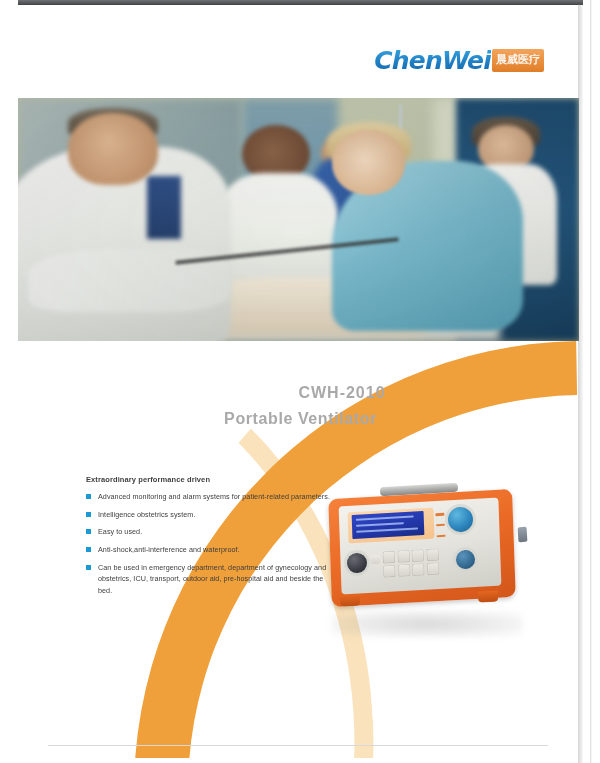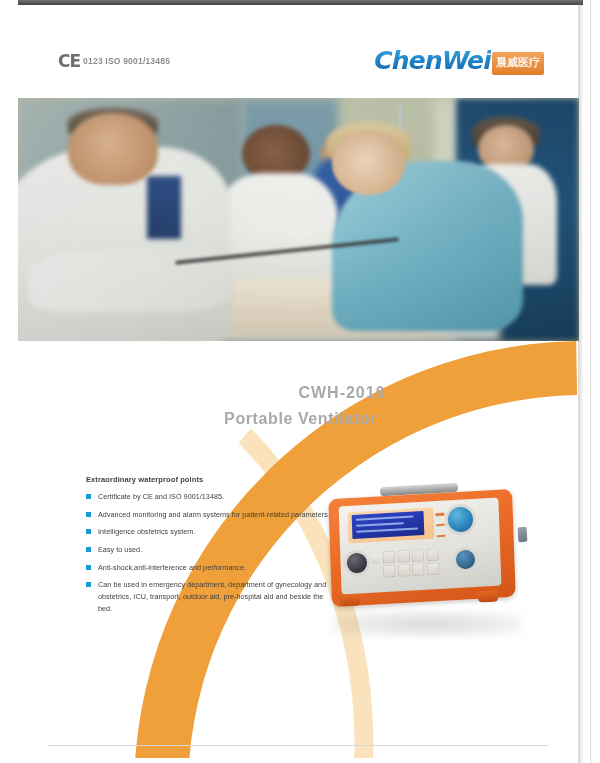--- a/index.html
+++ b/index.html
@@ -64,21 +64,21 @@
     font-family: "DejaVu Sans", sans-serif;
   }
   .cert-text {
     font-size: 8.5px; font-weight: bold;
     color: #8c8c8c; letter-spacing: 0.2px;
     white-space: nowrap;
   }
 
   .logo {
     position: absolute; right: 35px; top: 3px;
-    display: flex; align-items: flex-end; gap: 1px;
+    display: flex; align-items: center; gap: 1px;
   }
   .logo-word {
     font-size: 25px; font-weight: bold;
     font-style: italic;
     letter-spacing: -0.8px;
     background: linear-gradient(180deg, #37a9e0 0%, #1f7fc4 55%, #1565a8 100%);
     -webkit-background-clip: text;
     background-clip: text;
     color: transparent;
     font-family: "DejaVu Sans", sans-serif;
@@ -475,24 +475,20 @@
 </head>
 <body>
 
 <div id="viewer">
 
   <div class="chrome-bar"></div>
 
   <div class="page">
 
     <div class="header">
-      <div class="cert-mark">
-        <span class="ce-glyph">CE</span>
-        <span class="cert-text">0123 ISO 9001/13485</span>
-      </div>
 
       <div class="logo">
         <span class="logo-word">ChenWei</span>
         <span class="logo-cn">
           <span>晨威医疗</span>
         </span>
       </div>
     </div>
 
     <div class="hero">
@@ -525,41 +521,37 @@
 
     <div class="swoosh-pale"></div>
     <div class="swoosh-bold"></div>
 
     <div class="product-title">
       <span class="pt-model">CWH-2010</span>
       <span class="pt-name">Portable Ventilator</span>
     </div>
 
     <div class="features">
-      <div class="feat-heading">Extraordinary waterproof points</div>
-
-      <div class="feat-item">
-        <span class="feat-bullet"></span>
-        <span class="feat-text">Certificate by CE and ISO 9001/13485.</span>
-      </div>
+      <div class="feat-heading">Extraordinary performance driven</div>
+
       <div class="feat-item">
         <span class="feat-bullet"></span>
         <span class="feat-text">Advanced monitoring and alarm systems for patient-related parameters.</span>
       </div>
       <div class="feat-item">
         <span class="feat-bullet"></span>
         <span class="feat-text">Intelligence obstetrics system.</span>
       </div>
       <div class="feat-item">
         <span class="feat-bullet"></span>
         <span class="feat-text">Easy to used.</span>
       </div>
       <div class="feat-item">
         <span class="feat-bullet"></span>
-        <span class="feat-text">Anti-shock,anti-interference and performance.</span>
+        <span class="feat-text">Anti-shock,anti-interference and waterproof.</span>
       </div>
       <div class="feat-item">
         <span class="feat-bullet"></span>
         <span class="feat-text">Can be used in emergency department, department of gynecology and obstetrics, ICU, transport, outdoor aid, pre-hospital aid and beside the bed.</span>
       </div>
     </div>
 
     <div class="device">
       <div class="dev-shadow"></div>
       <div class="dev-handle"></div>

